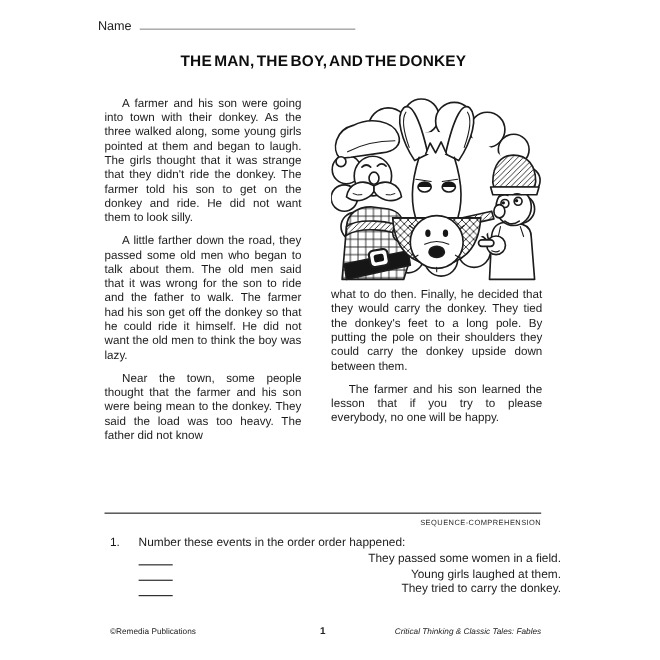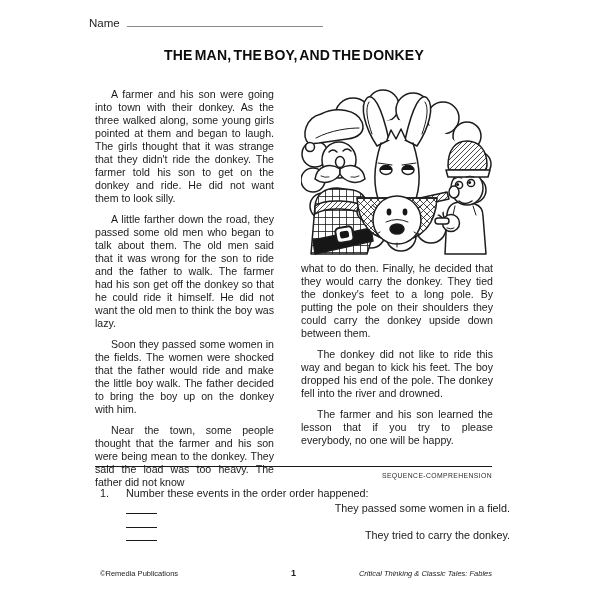--- a/index.html
+++ b/index.html
@@ -47,21 +47,20 @@
   <div class="name-row">
     <span>Name</span><span class="name-line"></span>
   </div>
 
   <h1 class="title">THE MAN, THE BOY, AND THE DONKEY</h1>
 
   <div class="story">
     <div class="col">
       <p class="indent">A farmer and his son were going into town with their donkey. As the three walked along, some young girls pointed at them and began to laugh. The girls thought that it was strange that they didn't ride the donkey. The farmer told his son to get on the donkey and ride. He did not want them to look silly.</p>
       <p class="indent">A little farther down the road, they passed some old men who began to talk about them. The old men said that it was wrong for the son to ride and the father to walk. The farmer had his son get off the donkey so that he could ride it himself. He did not want the old men to think the boy was lazy.</p>
-      <p class="indent">Soon they passed some women in the fields. The women were shocked that the father would ride and make the little boy walk. The father decided to bring the boy up on the donkey with him.</p>
       <p class="indent">Near the town, some people thought that the farmer and his son were being mean to the donkey. They said the load was too heavy. The father did not know</p>
     </div>
     <div class="col">
       <div class="illo">
         <svg width="192" height="168" viewBox="0 0 192 168" xmlns="http://www.w3.org/2000/svg">
           <defs>
             <pattern id="plaid" width="7" height="7" patternUnits="userSpaceOnUse">
               <rect width="7" height="7" fill="#ffffff"></rect>
               <path d="M0,3.5 H7 M3.5,0 V7" stroke="#1c1c1c" stroke-width="0.8"></path>
             </pattern>
@@ -168,39 +167,39 @@
               <g>
                 <circle cx="150" cy="135" r="8.5"></circle>
                 <rect x="134" y="130" width="14" height="6" rx="3"></rect>
                 <path d="M146,140 q4,2 7,0" fill="none" stroke-width="1"></path>
               </g>
             </g>
           </g>
         </svg>
       </div>
       <p>what to do then. Finally, he decided that they would carry the donkey. They tied the donkey's feet to a long pole. By putting the pole on their shoulders they could carry the donkey upside down between them.</p>
-      <p class="indent">The donkey did not like to ride this way and began to kick his feet. The boy dropped his end of the pole. The donkey fell into the river and drowned.</p>
       <p class="indent">The farmer and his son learned the lesson that if you try to please everybody, no one will be happy.</p>
     </div>
   </div>
 
   <div class="rule"></div>
   <div class="section-tag">SEQUENCE-COMPREHENSION</div>
 
   <div class="question">
     <div class="q-head">
       <span class="q-num">1.</span>
       <span class="q-prompt">Number these events in the order order happened:</span>
     </div>
     <div class="q-item">
       <span class="blank"></span>
       <span>They passed some women in a field.</span>
     </div>
     <div class="q-item">
       <span class="blank"></span>
+      <span>Young girls laughed at them.</span>
     </div>
     <div class="q-item">
       <span class="blank"></span>
       <span>They tried to carry the donkey.</span>
     </div>
   </div>
 
   <div class="footer">
     <span class="f-left">©Remedia Publications</span>
     <span class="f-center">1</span>

